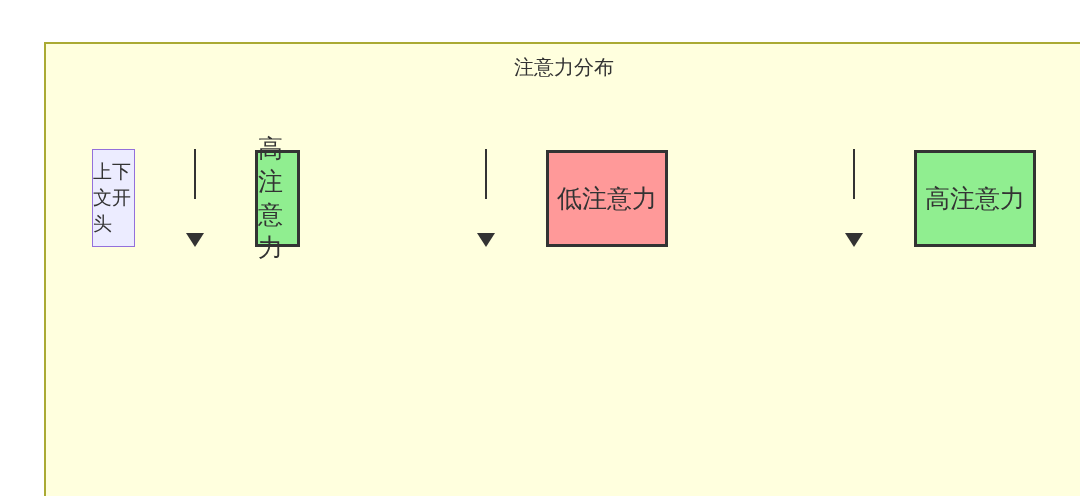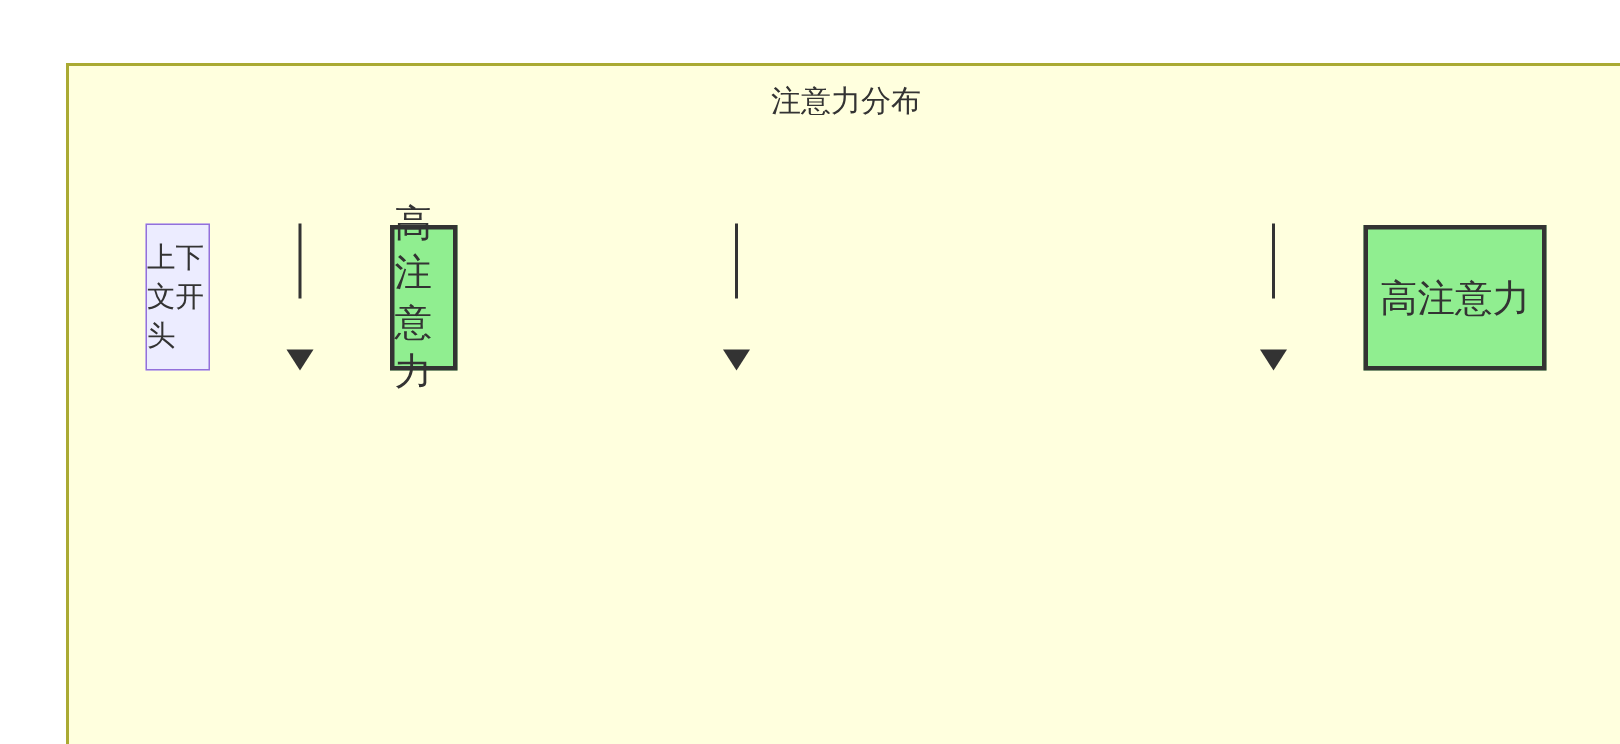--- a/index.html
+++ b/index.html
@@ -101,20 +101,21 @@
         <div class="arrow-head"></div>
       </div>
       <div class="target-node level-high">高注意力</div>
     </div>
 
     <div class="flow-column">
       <div class="arrow">
         <div class="arrow-line"></div>
         <div class="arrow-head"></div>
       </div>
+      <div class="target-node level-low">低注意力</div>
     </div>
 
     <div class="flow-column">
       <div class="arrow">
         <div class="arrow-line"></div>
         <div class="arrow-head"></div>
       </div>
       <div class="target-node level-high">高注意力</div>
     </div>
 

